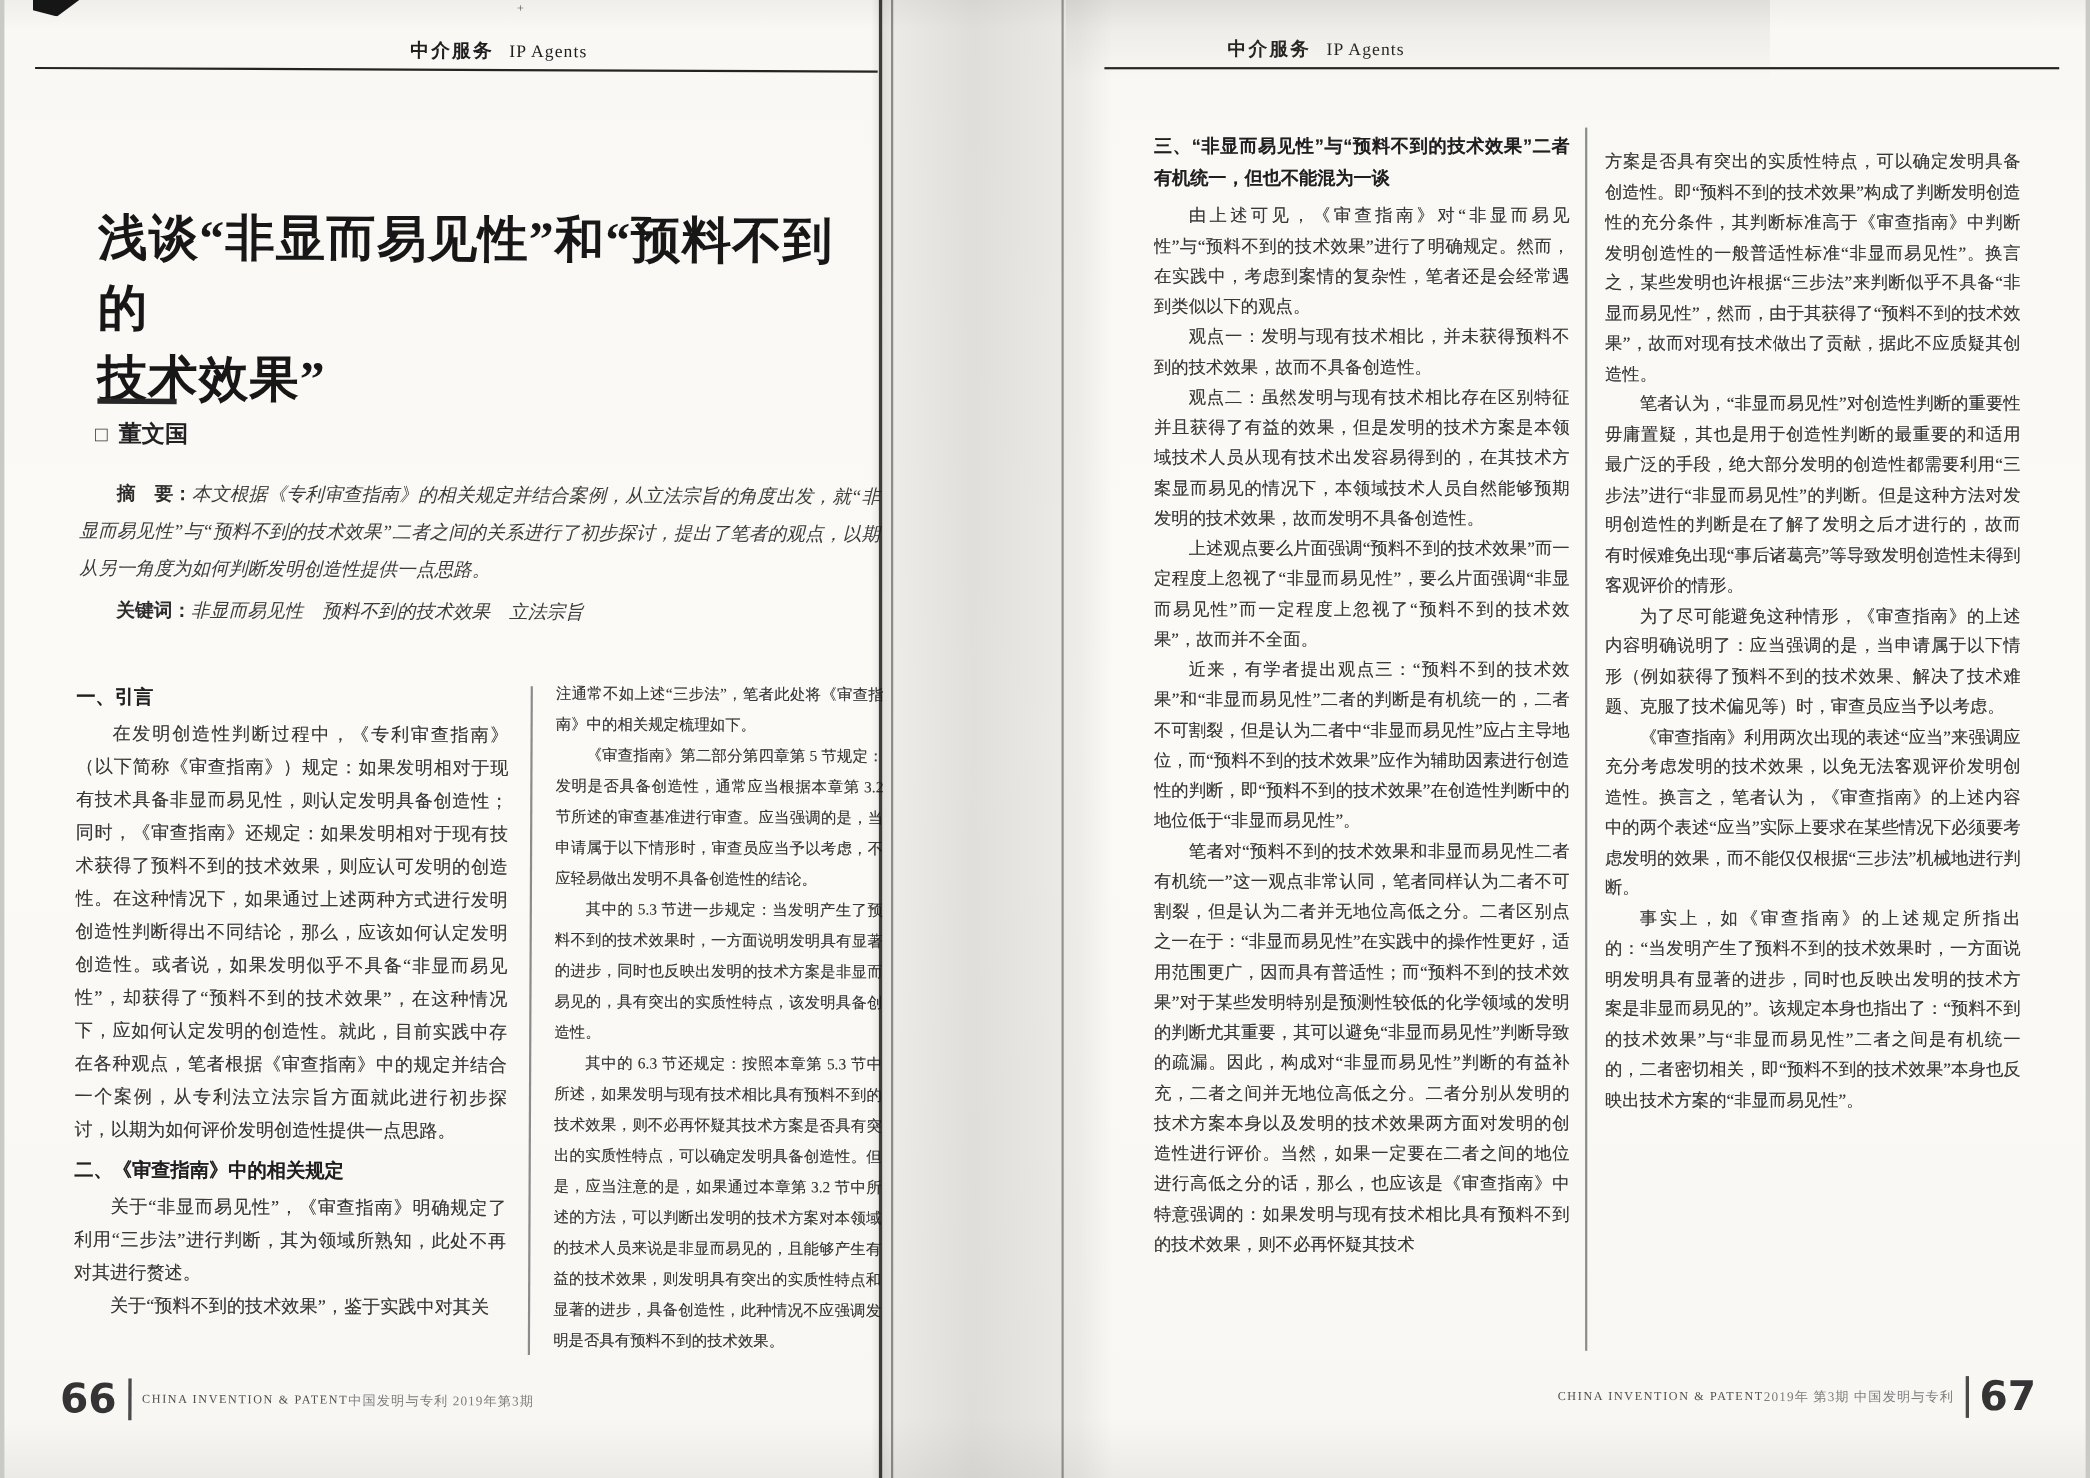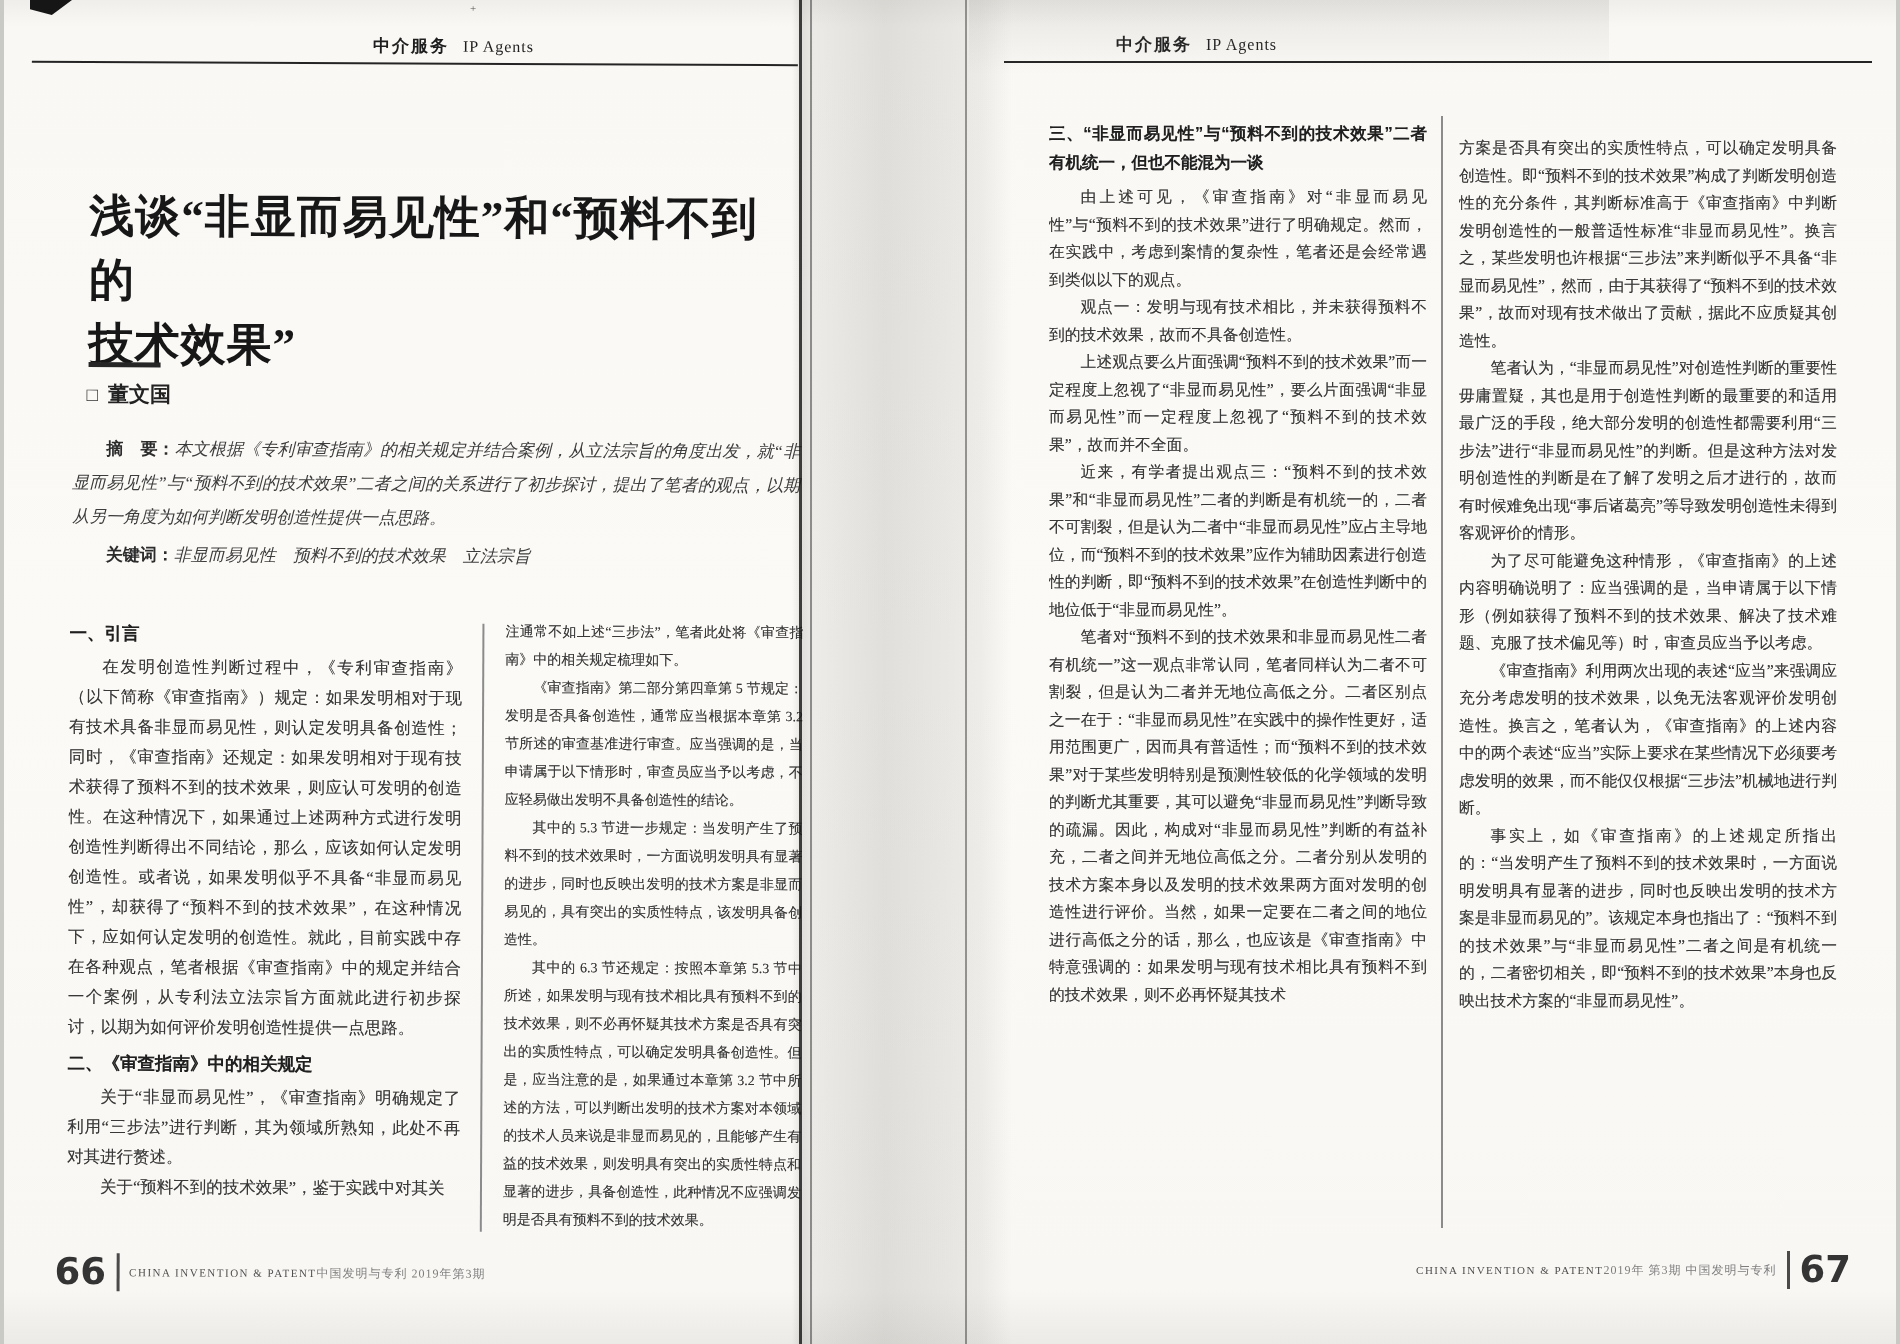--- a/index.html
+++ b/index.html
@@ -127,20 +127,21 @@
   <div class="page" id="pageR">
     <div class="runhead" style="left:147px;top:33px;">
       <span class="cn">中介服务</span><span class="en">IP Agents</span>
     </div>
     <div class="runrule" style="left:35px;top:61px;width:868px;"></div>
 
     <div class="bodycol" id="r-col1">
       <div class="sec-h">三、“非显而易见性”与“预料不到的技术效果”二者有机统一，但也不能混为一谈</div>
       <p>由上述可见，《审查指南》对“非显而易见性”与“预料不到的技术效果”进行了明确规定。然而，在实践中，考虑到案情的复杂性，笔者还是会经常遇到类似以下的观点。</p>
       <p>观点一：发明与现有技术相比，并未获得预料不到的技术效果，故而不具备创造性。</p>
+      <p>观点二：虽然发明与现有技术相比存在区别特征并且获得了有益的效果，但是发明的技术方案是本领域技术人员从现有技术出发容易得到的，在其技术方案显而易见的情况下，本领域技术人员自然能够预期发明的技术效果，故而发明不具备创造性。</p>
       <p>上述观点要么片面强调“预料不到的技术效果”而一定程度上忽视了“非显而易见性”，要么片面强调“非显而易见性”而一定程度上忽视了“预料不到的技术效果”，故而并不全面。</p>
       <p>近来，有学者提出观点三：“预料不到的技术效果”和“非显而易见性”二者的判断是有机统一的，二者不可割裂，但是认为二者中“非显而易见性”应占主导地位，而“预料不到的技术效果”应作为辅助因素进行创造性的判断，即“预料不到的技术效果”在创造性判断中的地位低于“非显而易见性”。</p>
       <p>笔者对“预料不到的技术效果和非显而易见性二者有机统一”这一观点非常认同，笔者同样认为二者不可割裂，但是认为二者并无地位高低之分。二者区别点之一在于：“非显而易见性”在实践中的操作性更好，适用范围更广，因而具有普适性；而“预料不到的技术效果”对于某些发明特别是预测性较低的化学领域的发明的判断尤其重要，其可以避免“非显而易见性”判断导致的疏漏。因此，构成对“非显而易见性”判断的有益补充，二者之间并无地位高低之分。二者分别从发明的技术方案本身以及发明的技术效果两方面对发明的创造性进行评价。当然，如果一定要在二者之间的地位进行高低之分的话，那么，也应该是《审查指南》中特意强调的：如果发明与现有技术相比具有预料不到的技术效果，则不必再怀疑其技术</p>
     </div>
     <div class="r-divider"></div>
     <div class="bodycol" id="r-col2">
       <p class="cont">方案是否具有突出的实质性特点，可以确定发明具备创造性。即“预料不到的技术效果”构成了判断发明创造性的充分条件，其判断标准高于《审查指南》中判断发明创造性的一般普适性标准“非显而易见性”。换言之，某些发明也许根据“三步法”来判断似乎不具备“非显而易见性”，然而，由于其获得了“预料不到的技术效果”，故而对现有技术做出了贡献，据此不应质疑其创造性。</p>
       <p>笔者认为，“非显而易见性”对创造性判断的重要性毋庸置疑，其也是用于创造性判断的最重要的和适用最广泛的手段，绝大部分发明的创造性都需要利用“三步法”进行“非显而易见性”的判断。但是这种方法对发明创造性的判断是在了解了发明之后才进行的，故而有时候难免出现“事后诸葛亮”等导致发明创造性未得到客观评价的情形。</p>
       <p>为了尽可能避免这种情形，《审查指南》的上述内容明确说明了：应当强调的是，当申请属于以下情形（例如获得了预料不到的技术效果、解决了技术难题、克服了技术偏见等）时，审查员应当予以考虑。</p>
       <p>《审查指南》利用两次出现的表述“应当”来强调应充分考虑发明的技术效果，以免无法客观评价发明创造性。换言之，笔者认为，《审查指南》的上述内容中的两个表述“应当”实际上要求在某些情况下必须要考虑发明的效果，而不能仅仅根据“三步法”机械地进行判断。</p>

